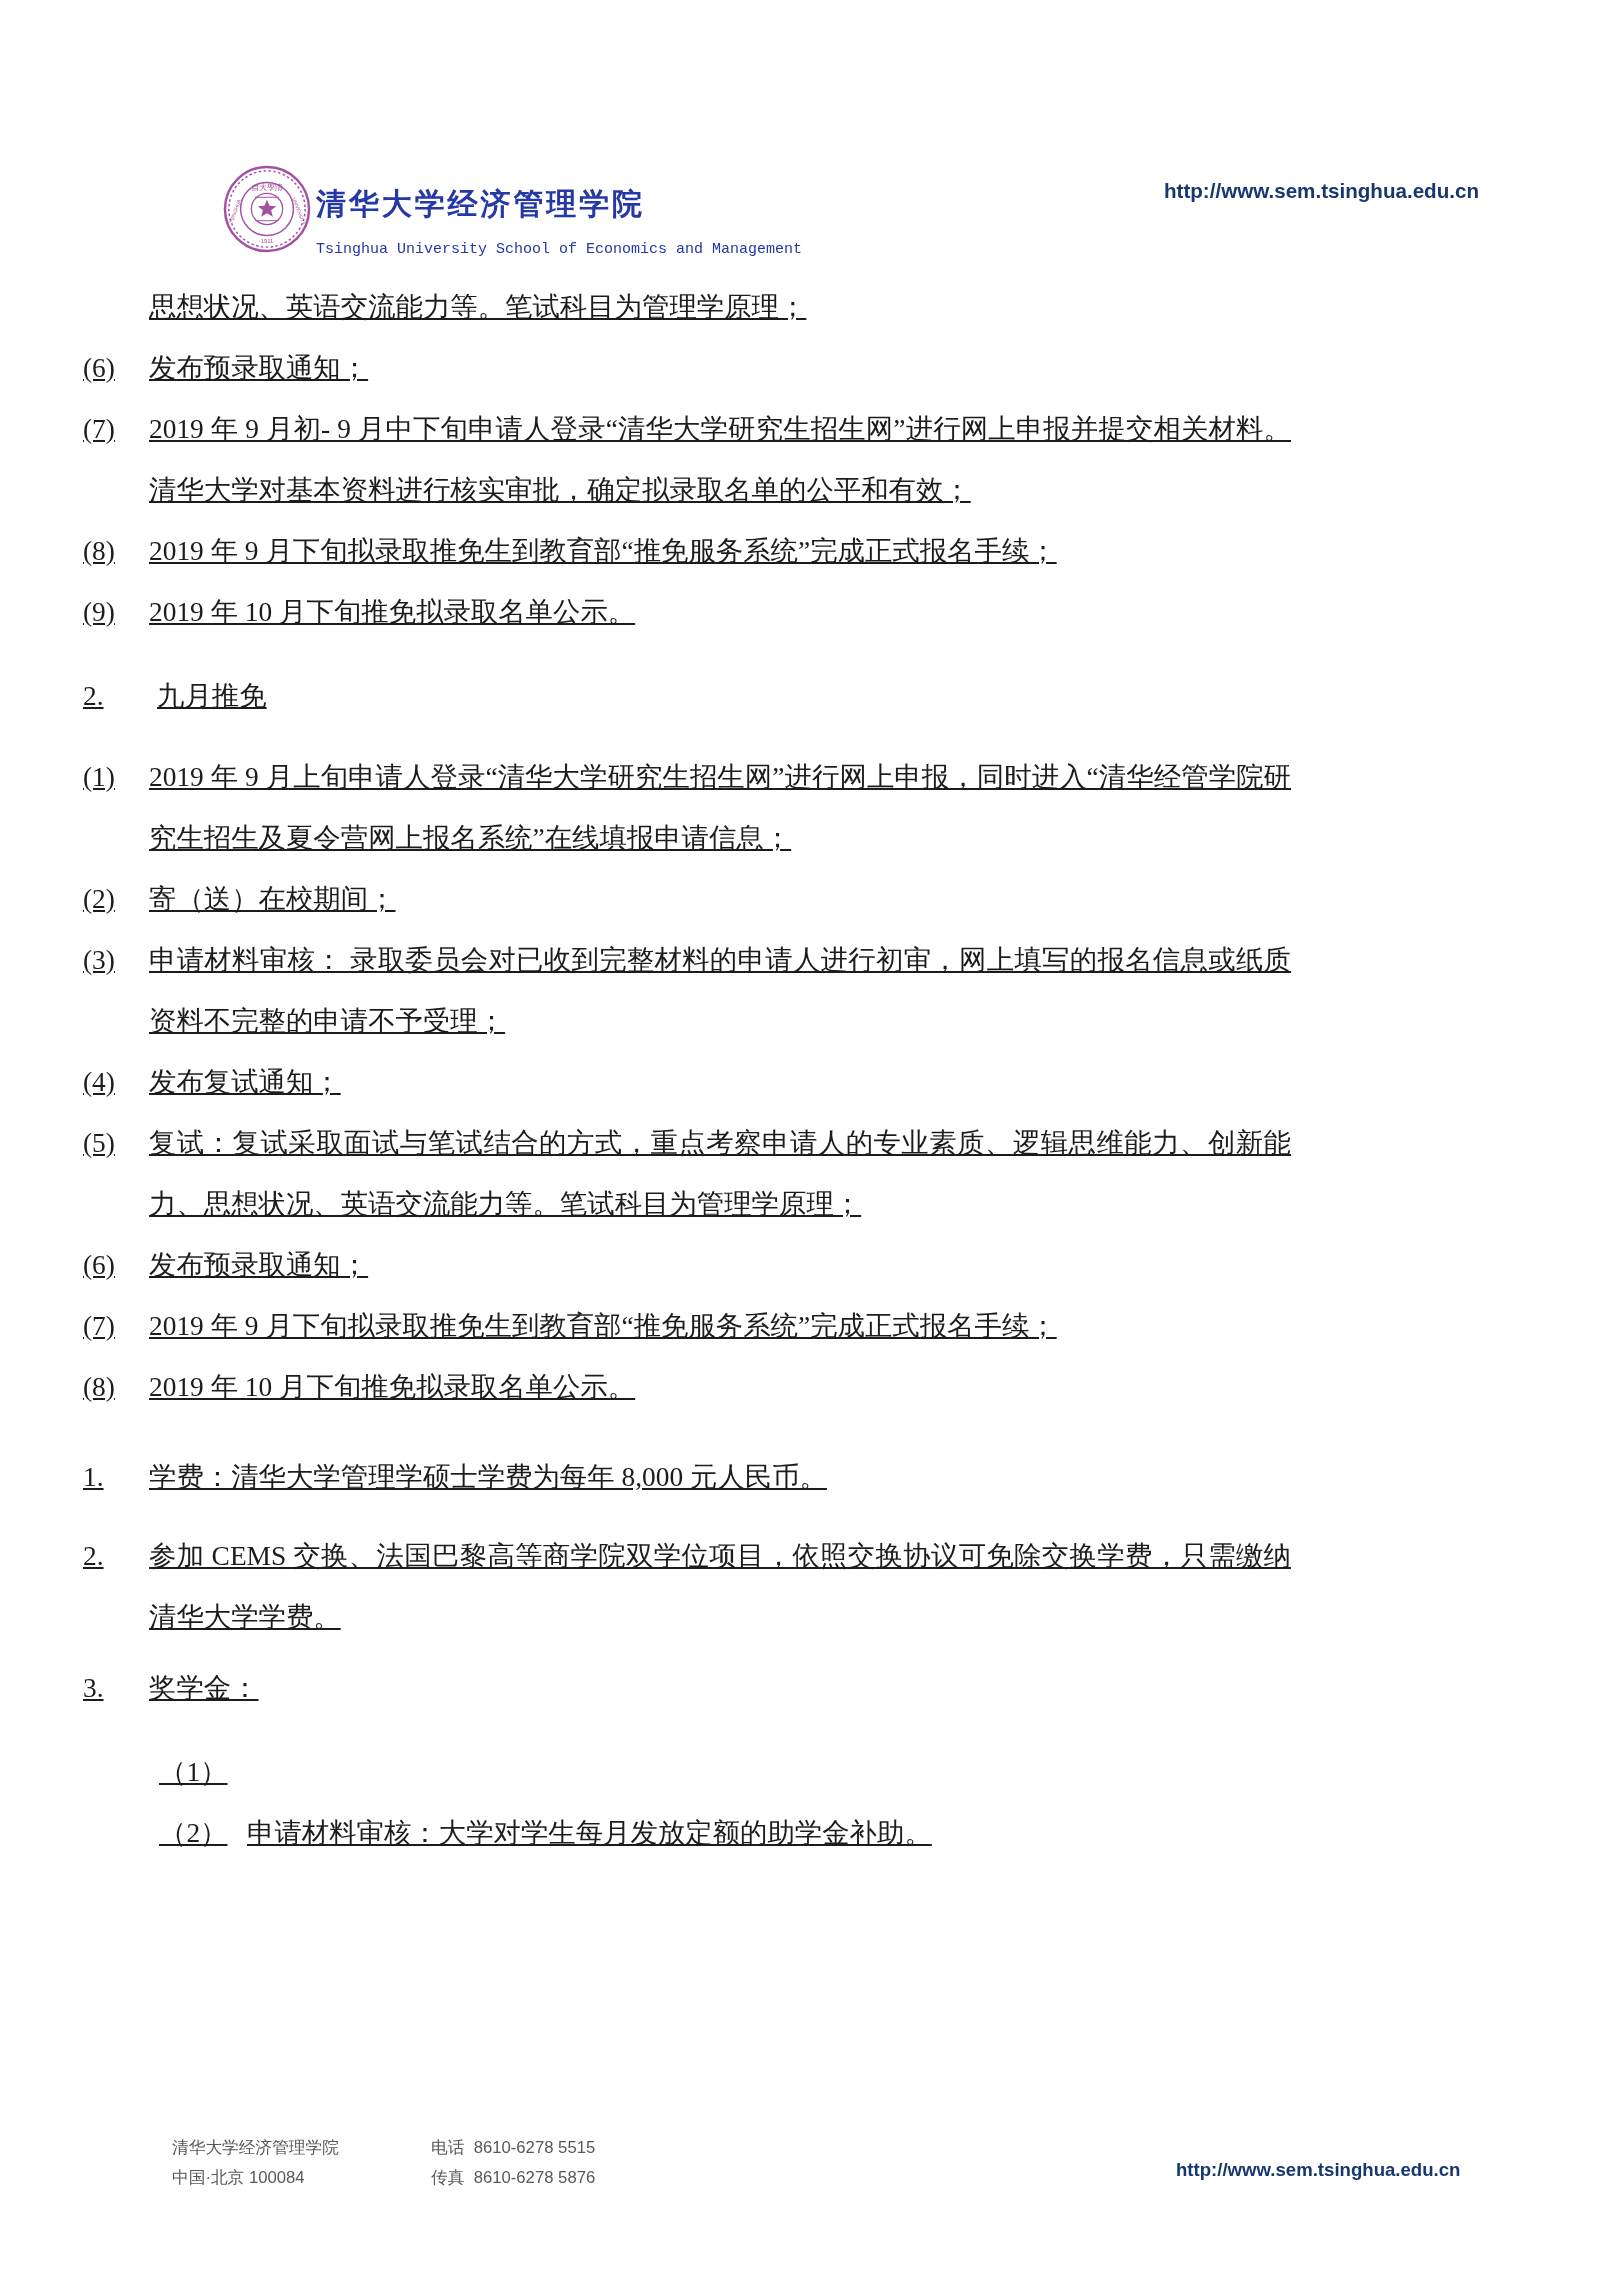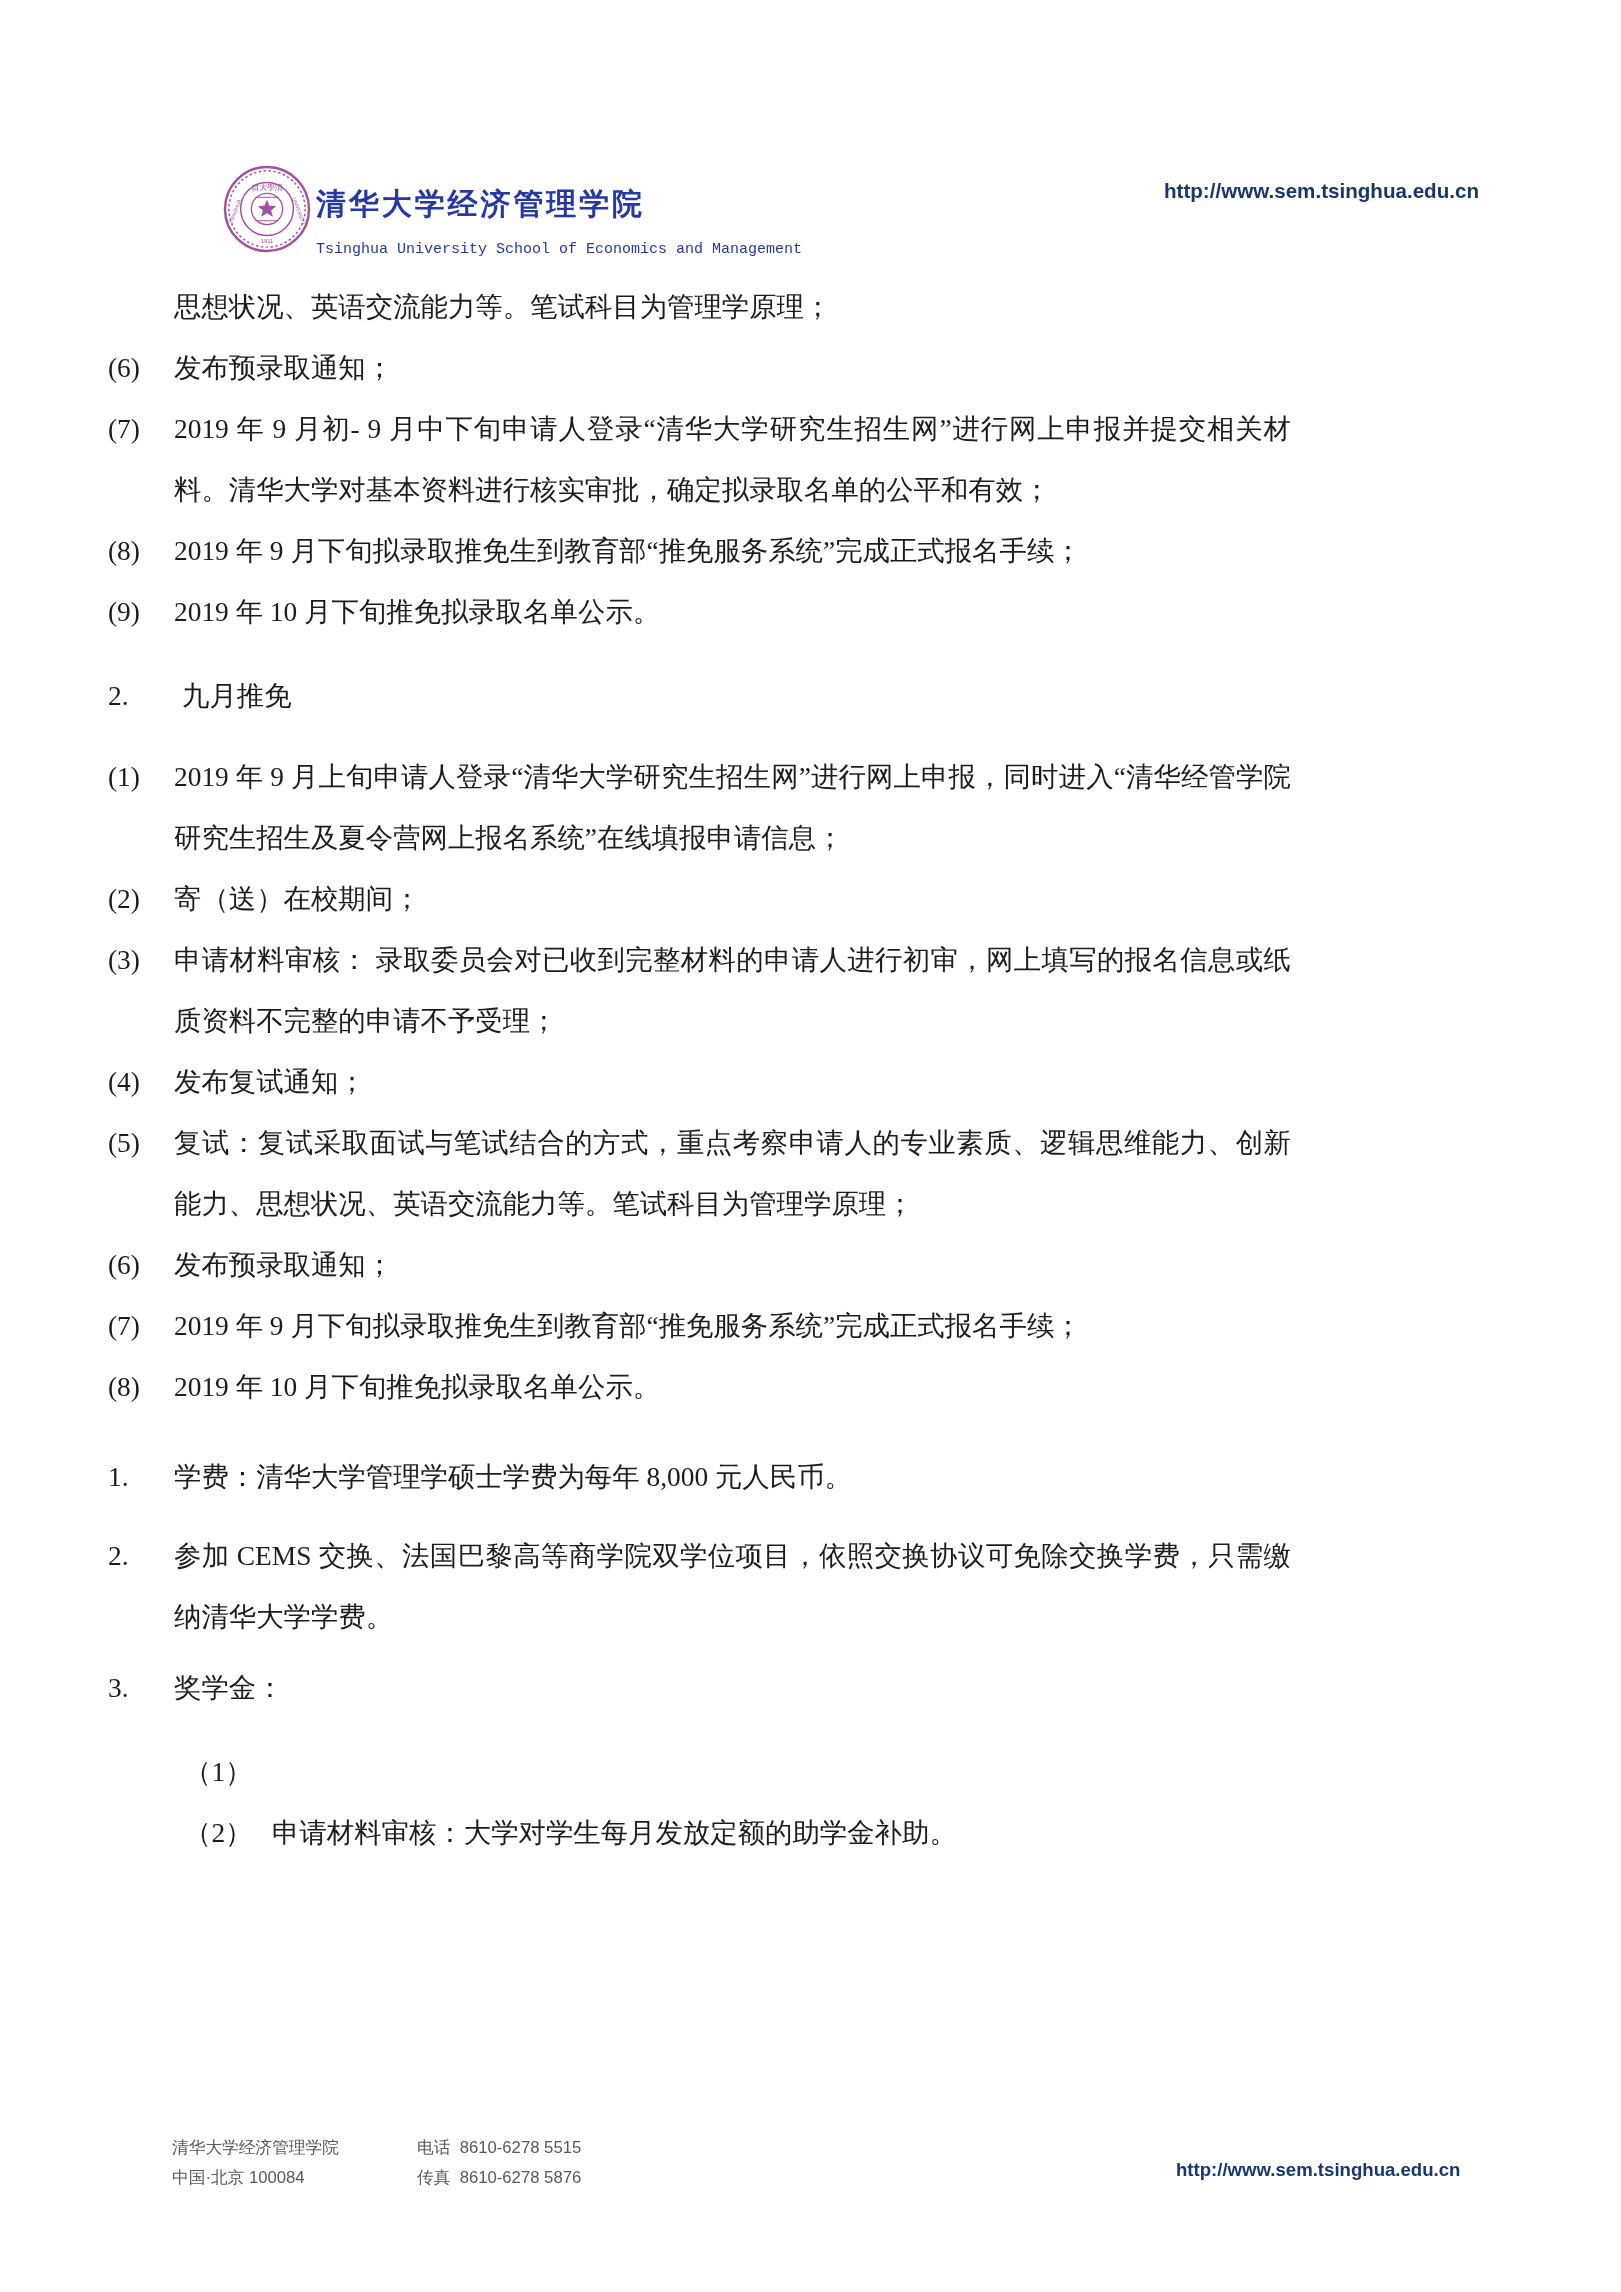--- a/index.html
+++ b/index.html
@@ -27,22 +27,22 @@
   .url-top {
     position:absolute; left:1164px; top:179px;
     font-family:"Liberation Sans","DejaVu Sans",sans-serif;
     font-weight:bold; font-size:20.6px; color:#17376e; white-space:nowrap;
     text-decoration:none;
   }
 
   
   .content {
     position:absolute; left:0; top:277px; width:1499px;
-    padding:0 208px 0 108px;
-    font-size:27.4px; line-height:61px;
+    padding:0 208px 0 83px;
+    font-size:27.4px; line-height:61px;text-decoration:underline;
   }
   .cont-line { margin-left:66px; text-align:justify; }
   .item { display:flex; }
   .item .num { flex:0 0 66px; }
   .item .txt { flex:1; text-align:justify; }
   .heading2 { display:flex; margin-top:22.5px; margin-bottom:20.6px; }
   .heading2 .num { flex:0 0 74px; }
   .sec-heading {
     margin-left:-49px; margin-top:49px;
     font-weight:bold; font-size:28px; line-height:39px;
@@ -56,21 +56,21 @@
   .sub .num { flex:0 0 88px; margin-left:76px; }
   .sub .txt { flex:1; text-align:justify; }
 
   
   .footer-left, .footer-mid {
     position:absolute; top:2133px;
     font-family:"Liberation Sans","DejaVu Sans",sans-serif;
     font-size:16.7px; line-height:30px; color:#585858; white-space:nowrap;
   }
   .footer-left { left:172px; }
-  .footer-mid { left:417px; }
+  .footer-mid { left:431px; }
   .url-bottom {
     position:absolute; left:1176px; top:2159px;
     font-family:"Liberation Sans","DejaVu Sans",sans-serif;
     font-weight:bold; font-size:18.6px; color:#17376e; white-space:nowrap;
     text-decoration:none;
   }
 </style>
 </head>
 <body>
 

